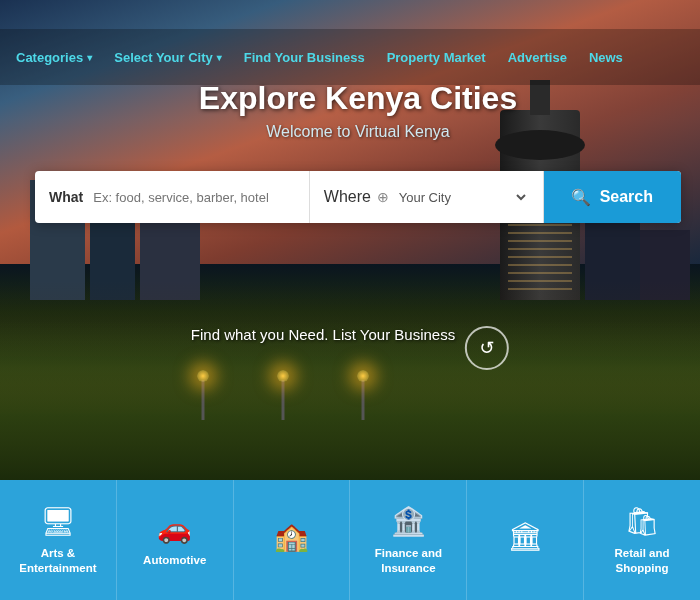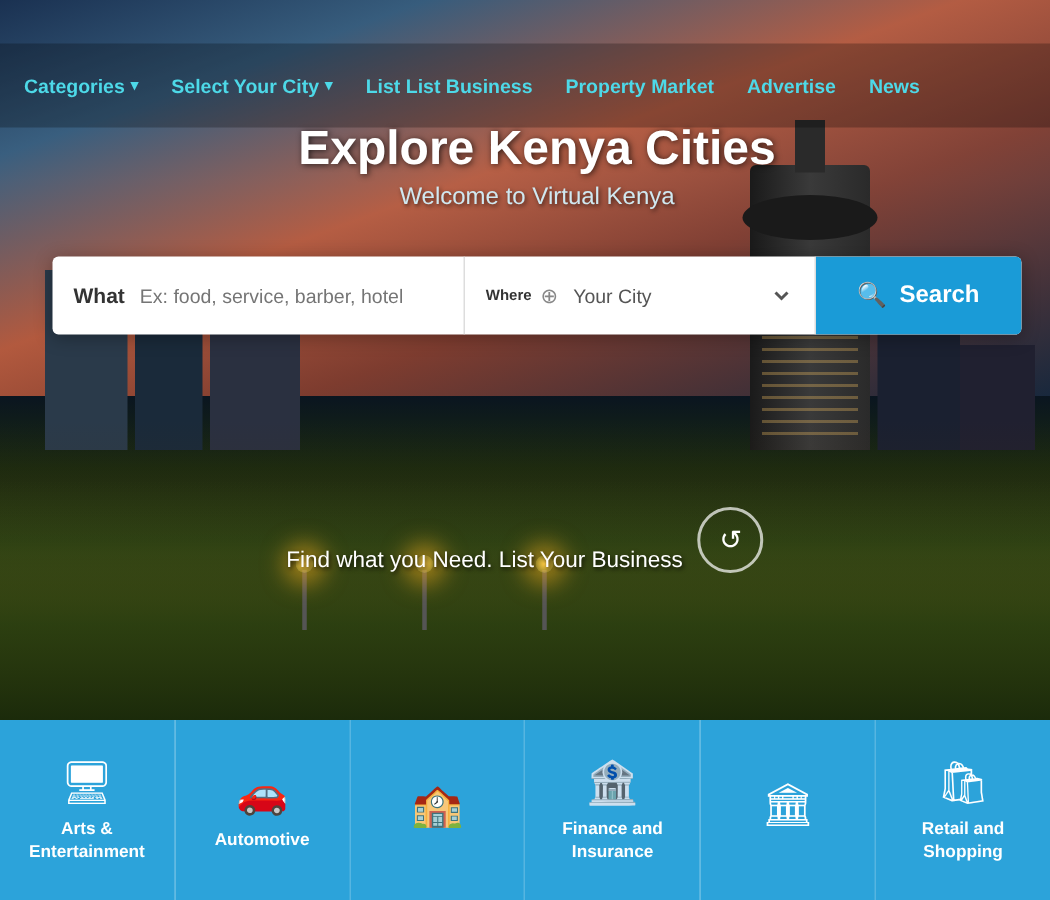--- a/index.html
+++ b/index.html
@@ -264,23 +264,23 @@
     }
     .search-where {
       display: flex;
       align-items: center;
       flex: 1;
       padding: 0 14px;
       gap: 6px;
       border-right: 1px solid #ddd;
     }
     .search-where-label {
-      font-weight: 700;
+      font-weight: 400;
       color: #333;
-      font-size: 10px;
+      font-size: 16px;
       white-space: nowrap;
     }
     .location-icon {
       color: #888;
       font-size: 14px;
     }
     .city-select {
       border: none;
       outline: none;
       font-size: 13px;
@@ -299,26 +299,26 @@
       cursor: pointer;
       display: flex;
       align-items: center;
       gap: 8px;
       white-space: nowrap;
     }
 
     
     .tagline {
       position: absolute;
-      bottom: 98px;
+      bottom: 110px;
       left: 50%;
       transform: translateX(-50%);
       z-index: 5;
       display: flex;
-      align-items: flex-end;
+      align-items: flex-start;
       gap: 10px;
     }
     .tagline-text {
       color: #fff;
       font-size: 15px;
       text-shadow: 1px 1px 3px rgba(0,0,0,0.8);
       white-space: nowrap;
     }
     .tagline-icon {
       width: 44px;
@@ -374,21 +374,21 @@
 <nav class="navbar">
   <div class="nav-item">
     <span>Categories</span>
     <span class="chevron">▾</span>
   </div>
   <div class="nav-item">
     <span>Select Your City</span>
     <span class="chevron">▾</span>
   </div>
   <div class="nav-item">
-    <span>List List Business</span>
+    <span>Find Your Business</span>
   </div>
   <div class="nav-item">
     <span>Property Market</span>
   </div>
   <div class="nav-item">
     <span>Advertise</span>
   </div>
   <div class="nav-item">
     <span>News</span>
   </div>

